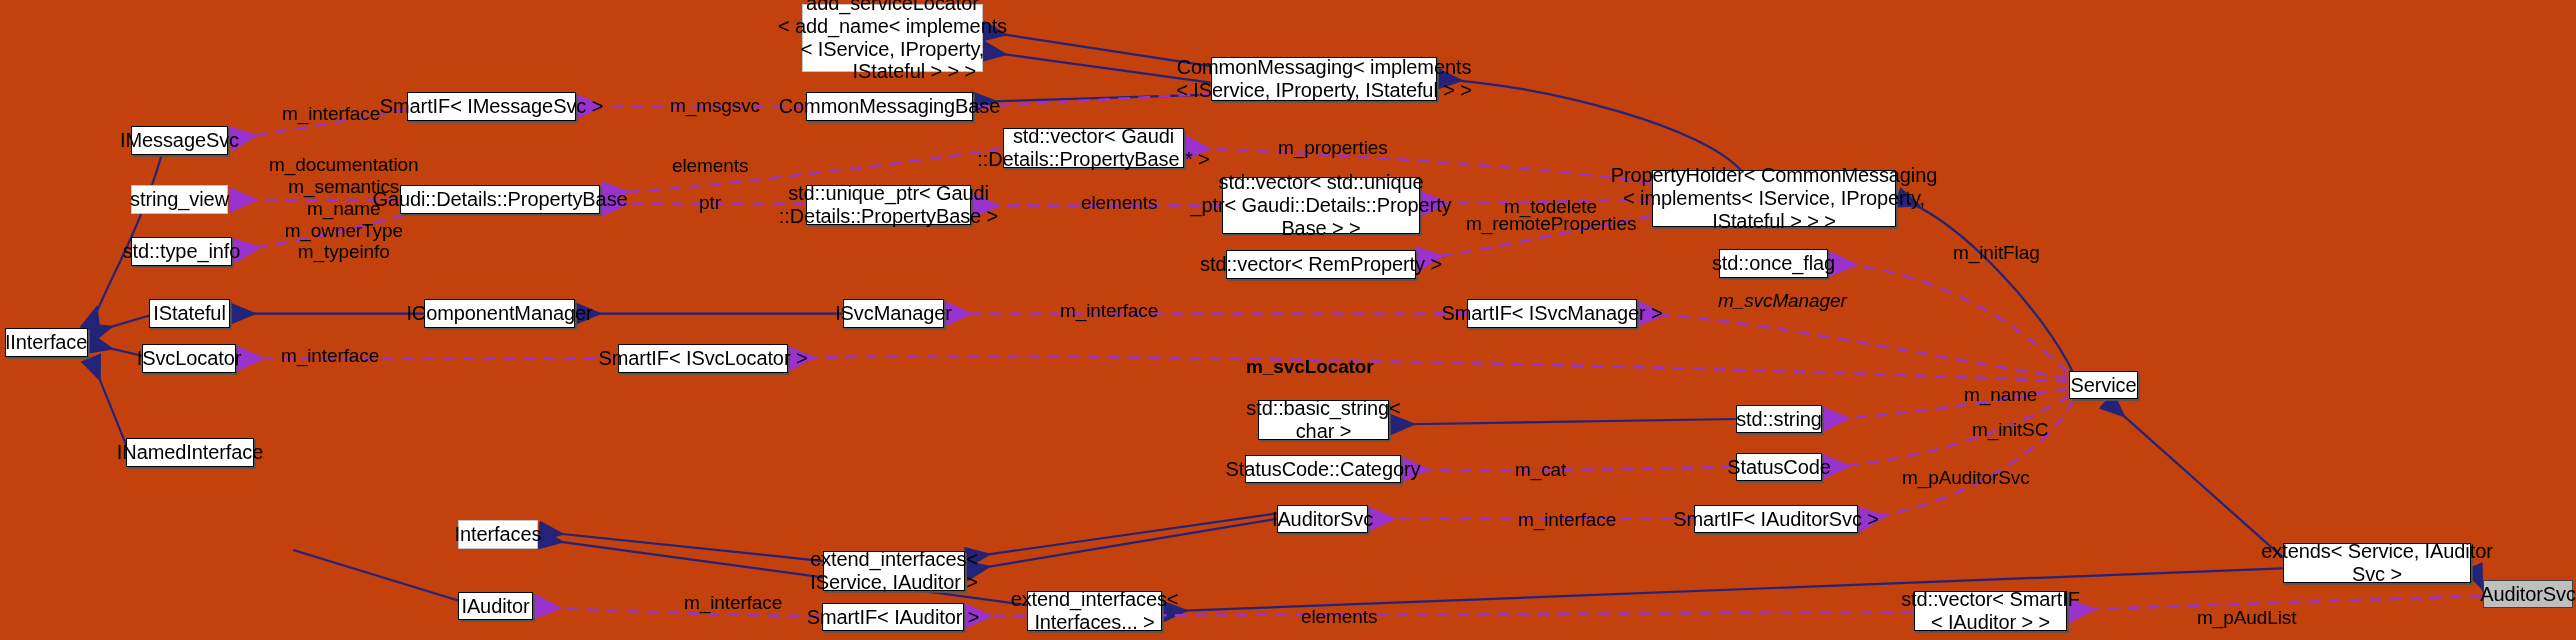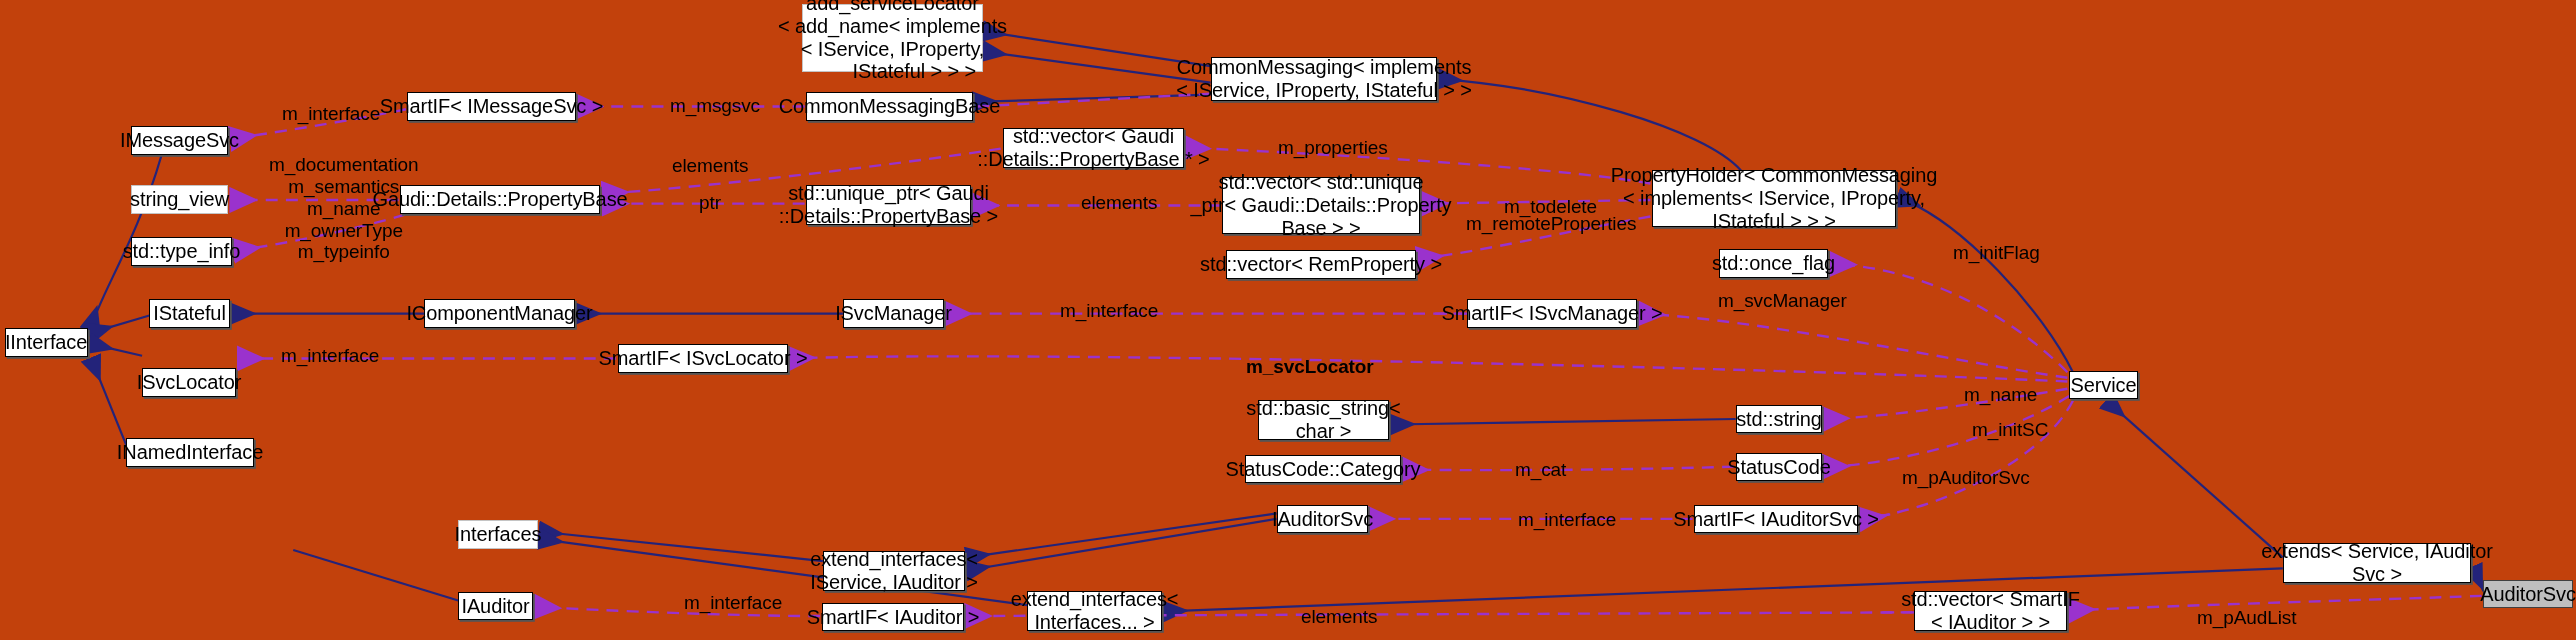--- a/index.html
+++ b/index.html
@@ -198,21 +198,21 @@
 &lt; implements&lt; IService, IProperty,
 IStateful &gt; &gt; &gt;</div>
   <div class="node shadow" style="left:131px;top:237px;width:101px;height:29px;">std::type_info</div>
   <div class="node shadow" style="left:1226px;top:250px;width:190px;height:29px;">std::vector&lt; RemProperty &gt;</div>
   <div class="node shadow" style="left:1719px;top:249px;width:109px;height:29px;">std::once_flag</div>
   <div class="node shadow" style="left:4.6px;top:328px;width:83px;height:29px;">IInterface</div>
   <div class="node shadow" style="left:149px;top:299px;width:81px;height:29px;">IStateful</div>
   <div class="node shadow" style="left:424px;top:299px;width:151px;height:29px;">IComponentManager</div>
   <div class="node shadow" style="left:843px;top:299px;width:101px;height:29px;">ISvcManager</div>
   <div class="node shadow" style="left:1467px;top:299px;width:170px;height:29px;">SmartIF&lt; ISvcManager &gt;</div>
-  <div class="node shadow" style="left:142px;top:344px;width:94px;height:29px;margin-top:24px;">ISvcLocator</div>
+  <div class="node shadow" style="left:142px;top:344px;width:94px;height:29px;">ISvcLocator</div>
   <div class="node shadow" style="left:618px;top:344px;width:170px;height:29px;">SmartIF&lt; ISvcLocator &gt;</div>
   <div class="node shadow" style="left:2069px;top:371px;width:69px;height:28px;">Service</div>
   <div class="node shadow" style="left:1258px;top:400px;width:131px;height:40px;">std::basic_string&lt;
 char &gt;</div>
   <div class="node shadow" style="left:1736px;top:405px;width:86px;height:28px;">std::string</div>
   <div class="node shadow" style="left:126px;top:438px;width:128px;height:29px;">INamedInterface</div>
   <div class="node shadow" style="left:1736px;top:453px;width:86px;height:28px;">StatusCode</div>
   <div class="node shadow" style="left:1245px;top:455px;width:156px;height:28px;">StatusCode::Category</div>
   <div class="node shadow" style="left:823px;top:551px;width:142px;height:40px;">extend_interfaces&lt;
 IService, IAuditor &gt;</div>
@@ -236,21 +236,21 @@
   <div class="edge-label" style="left:269px;top:154px;">m_documentation
 m_semantics
 m_name
 m_ownerType
 m_typeinfo</div>
   <div class="edge-label" style="left:699px;top:192px;">ptr</div>
   <div class="edge-label" style="left:1081px;top:192px;">elements</div>
   <div class="edge-label" style="left:1504px;top:196px;">m_todelete</div>
   <div class="edge-label" style="left:1466px;top:213px;">m_remoteProperties</div>
   <div class="edge-label" style="left:1953px;top:242px;">m_initFlag</div>
-  <div class="edge-label" style="left:1718px;top:290px;">m_svcManager</div>
+  <div class="edge-label" style="left:1718px;top:290px;font-style:italic;">m_svcManager</div>
   <div class="edge-label" style="left:1060px;top:300px;">m_interface</div>
   <div class="edge-label" style="left:281px;top:345px;">m_interface</div>
   <div class="edge-label" style="left:1246px;top:356px;font-weight:bold;">m_svcLocator</div>
   <div class="edge-label" style="left:1964px;top:384px;">m_name</div>
   <div class="edge-label" style="left:1964px;top:419px;margin-left:8px;">m_initSC</div>
   <div class="edge-label" style="left:1515px;top:459px;">m_cat</div>
   <div class="edge-label" style="left:1902px;top:467px;">m_pAuditorSvc</div>
   <div class="edge-label" style="left:1518px;top:509px;">m_interface</div>
   <div class="edge-label" style="left:684px;top:592px;">m_interface</div>
   <div class="edge-label" style="left:1301px;top:606px;">elements</div>

